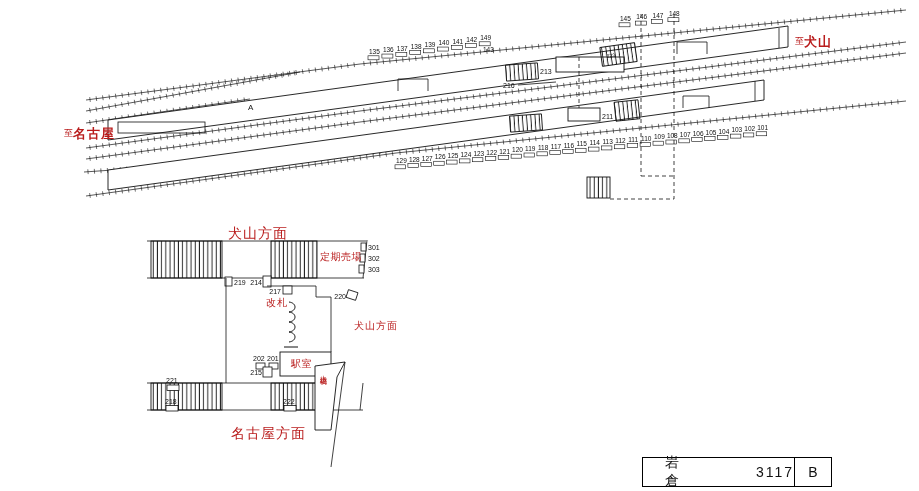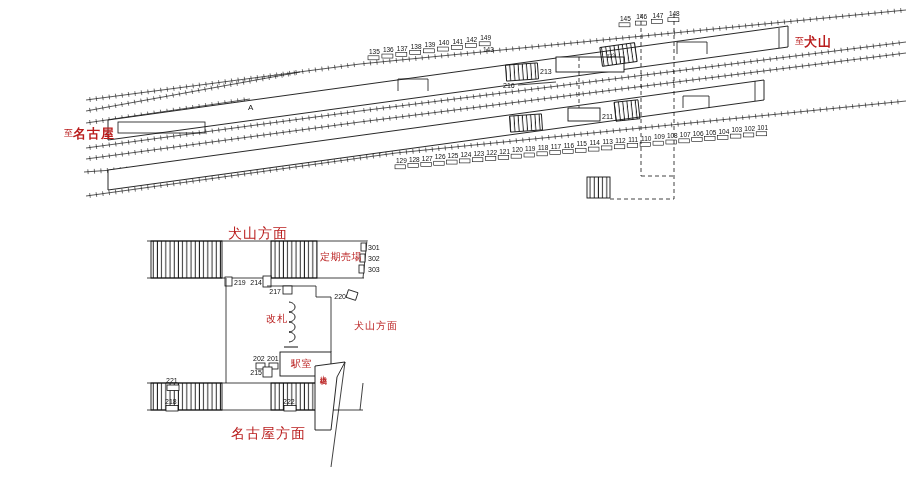--- a/index.html
+++ b/index.html
@@ -243,18 +243,25 @@
       <polygon points="315,366 345,362 337,377 331,430 315,430" fill="#fff" stroke="#111" stroke-width="0.9"></polygon>
       <line x1="345" y1="362" x2="331" y2="467" stroke="#111" stroke-width="0.8"></line>
     </svg>
 
   <span class="lbl dir" style="left:64px;top:125px;"><span class="pre">至</span><span>名古屋</span></span>
   <span class="lbl dir" style="left:795px;top:33px;"><span class="pre">至</span><span>犬山</span></span>
 
   <span class="lbl small-cjk" style="left:228px;top:225px;">犬山方面</span>
   <span class="lbl small-cjk" style="left:231px;top:425px;">名古屋方面</span>
   <span class="lbl tiny-cjk" style="left:320px;top:250px;">定期売場</span>
-  <span class="lbl mid-cjk" style="left:266px;top:312px;">改札</span>
+  <span class="lbl mid-cjk" style="left:266px;top:296px;">改札</span>
   <span class="lbl mid-cjk" style="left:354px;top:319px;">犬山方面</span>
   <span class="lbl tiny-cjk" style="left:291px;top:357px;text-align:center;">駅室</span>
   <span class="lbl vert" style="left:318px;top:369px;">歩道橋</span>
 
+  <div class="title-block">
+    <div class="tb-left">
+      <span class="tb-station">岩 倉</span>
+      <span class="tb-code">3117</span>
+    </div>
+    <div class="tb-right">B</div>
+  </div>
 </div>
 
 </body></html>

